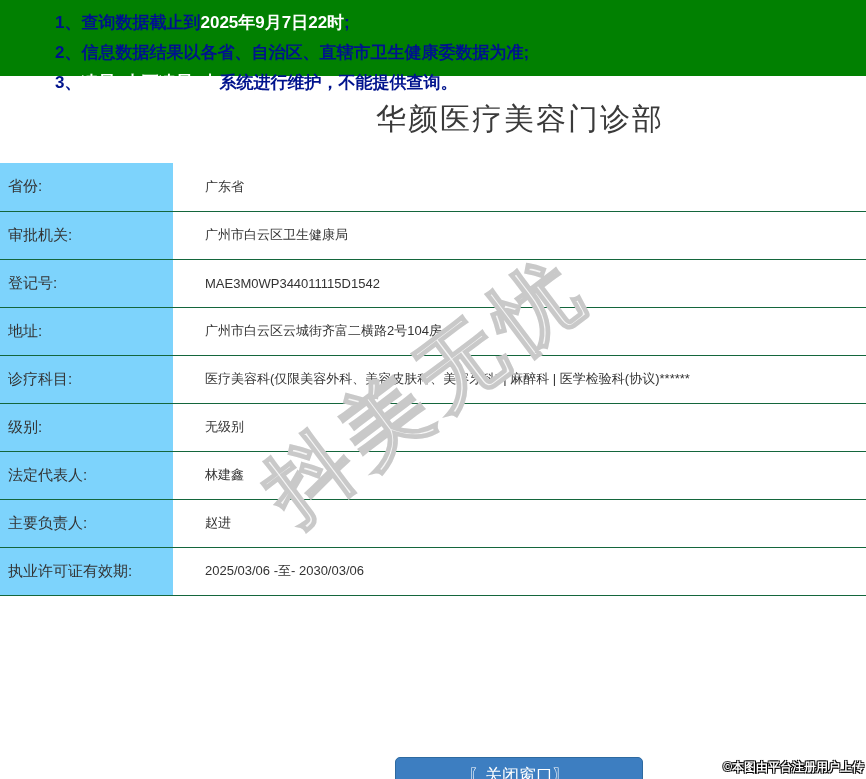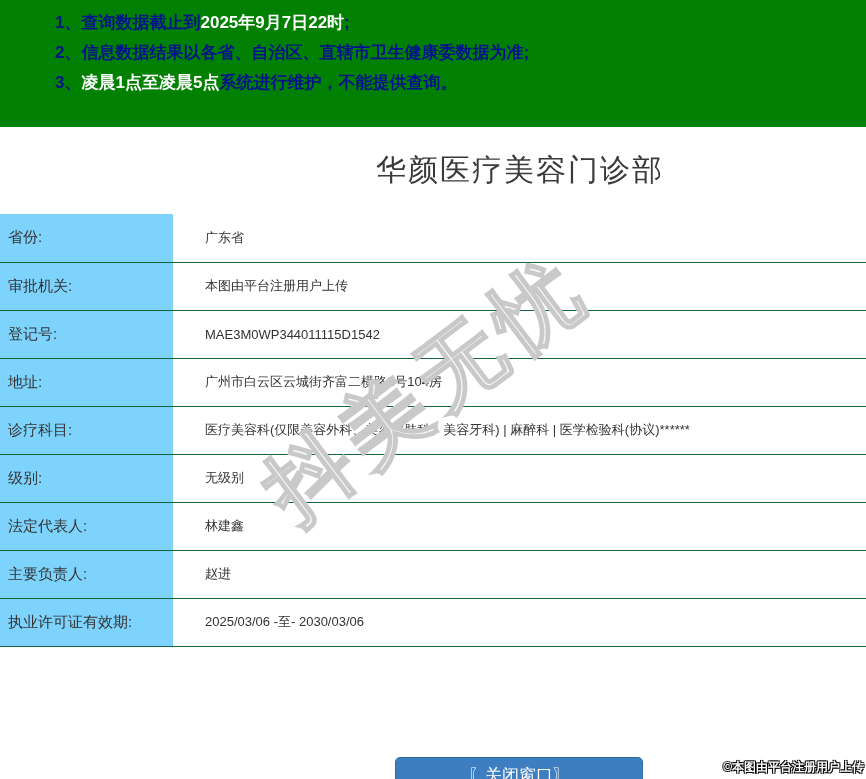--- a/index.html
+++ b/index.html
@@ -6,21 +6,21 @@
   body {
     width: 866px; height: 779px;
     overflow: hidden; position: relative;
     background: #ffffff;
     font-family: "Liberation Sans", "DejaVu Sans", sans-serif;
   }
 
   
   .notice-banner {
     background: #018001;
-    height: 127px;
+    height: 76px;
     box-sizing: border-box;
     padding: 8px 0 0 55px;
   }
   .notice-item {
     list-style: none;
     font-size: 17px;
     line-height: 30px;
     font-weight: bold;
     color: #00138d;
     white-space: nowrap;
@@ -130,21 +130,21 @@
 </div>
 
 <table class="details">
   <tbody id="details-rows">
       <tr>
         <th>省份:</th>
         <td>广东省</td>
       </tr>
       <tr>
         <th>审批机关:</th>
-        <td>本图由平台注册用户上传</td>
+        <td>广州市白云区卫生健康局</td>
       </tr>
       <tr>
         <th>登记号:</th>
         <td>MAE3M0WP344011115D1542</td>
       </tr>
       <tr>
         <th>地址:</th>
         <td>广州市白云区云城街齐富二横路2号104房</td>
       </tr>
       <tr>

